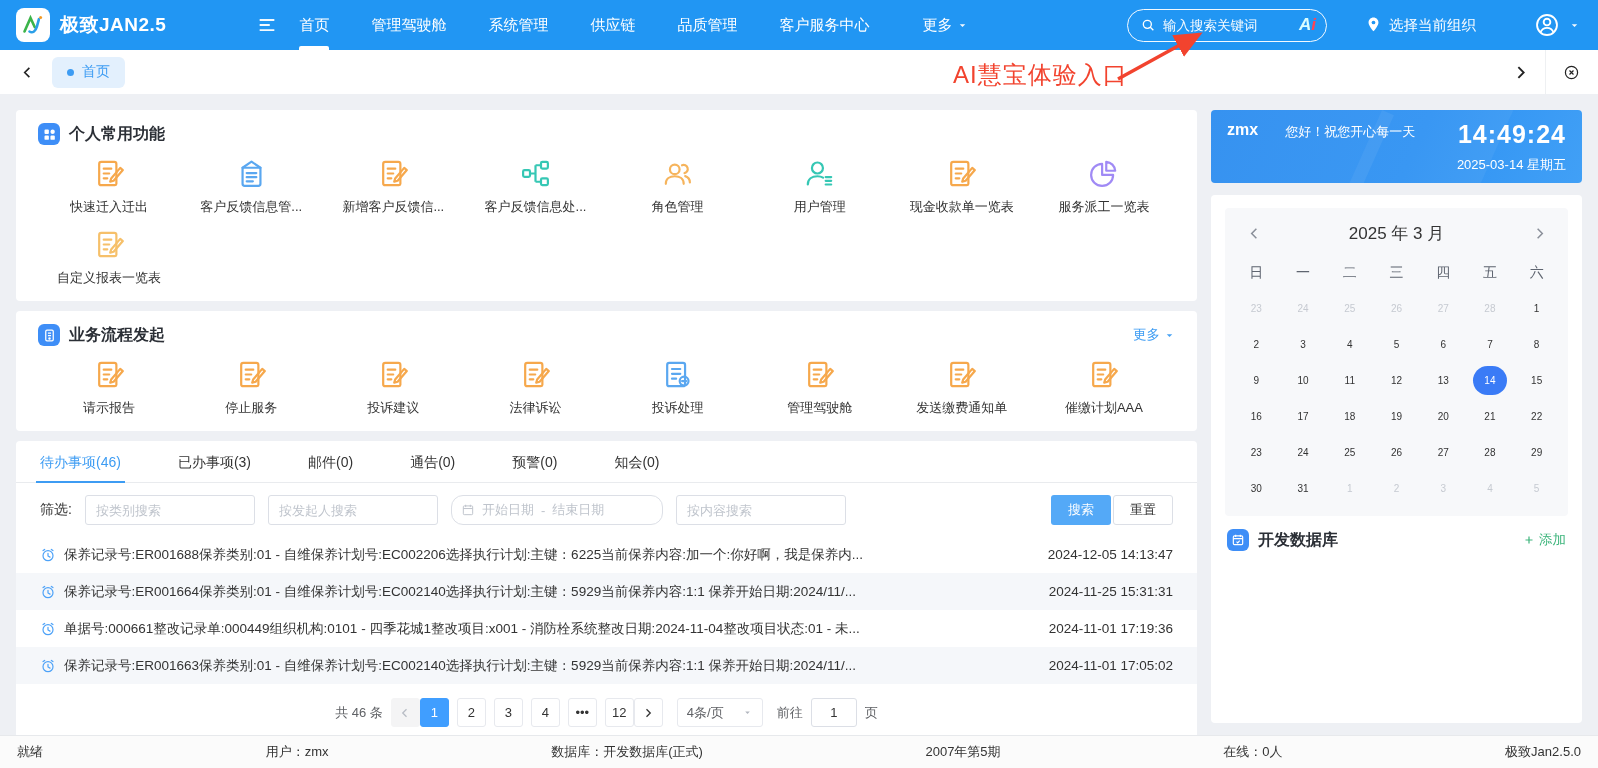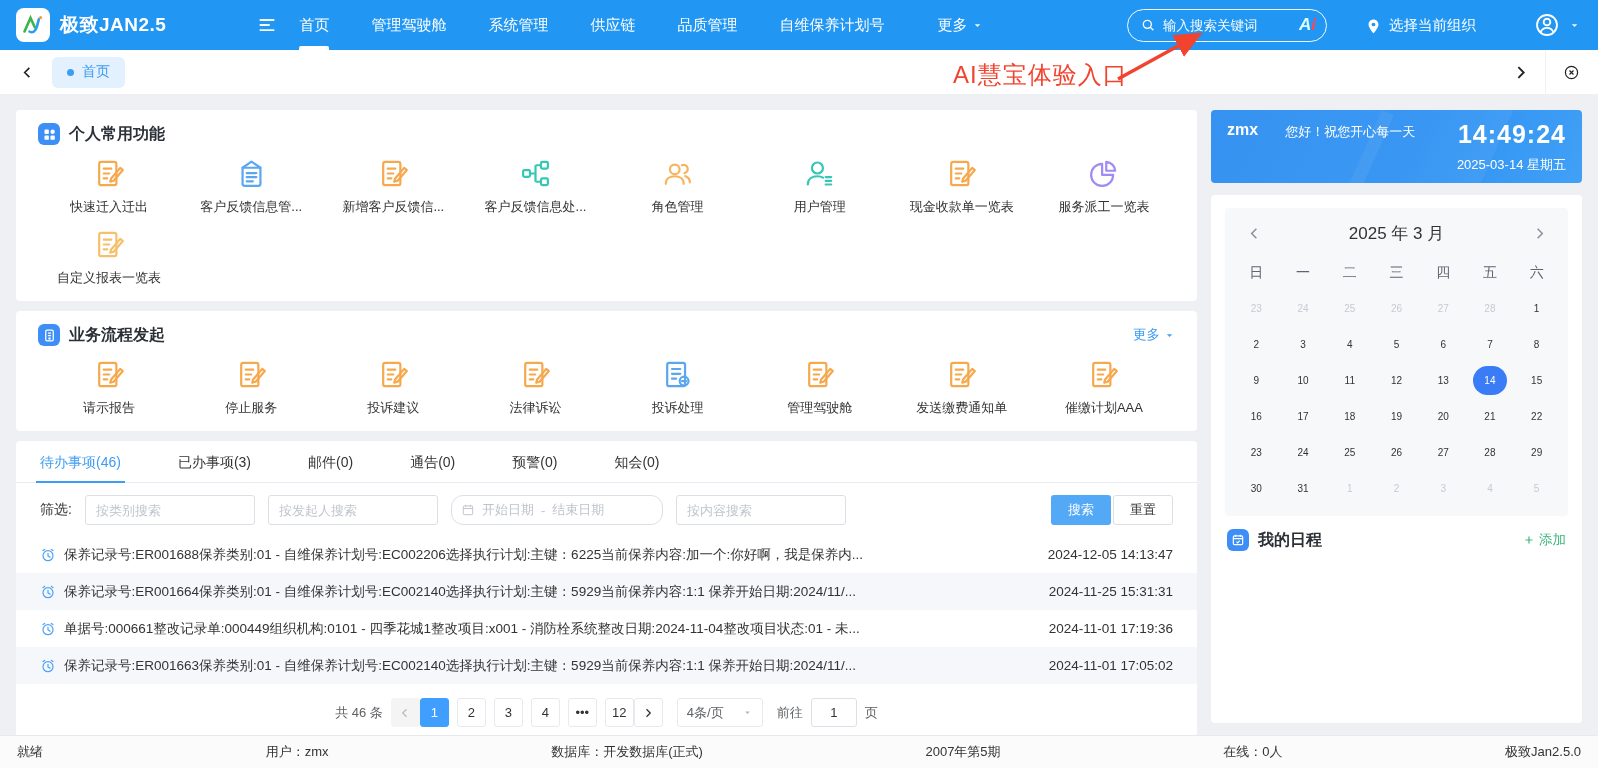--- a/index.html
+++ b/index.html
@@ -20,21 +20,21 @@
   .nav-item.active::after{content:'';position:absolute;left:21px;right:21px;bottom:0;height:4px;background:#fff;border-radius:2px 2px 0 0;}
   .nav-more{display:flex;align-items:center;gap:5px;padding:0 18px;margin-left:14px;cursor:pointer;font-size:15px;white-space:nowrap;}
   .caret{width:11px;height:11px;fill:#fff;opacity:.95;}
   .nav-search{margin-left:auto;display:flex;align-items:center;border:1px solid rgba(255,255,255,.95);border-radius:17px;height:33px;padding:0 10px 0 12px;width:200px;flex:none;}
   .nav-search svg{width:16px;height:16px;flex:none;}
   .nav-search input{background:transparent;border:none;outline:none;color:#fff;font-size:13.5px;width:108px;margin-left:7px;}
   .nav-search input::placeholder{color:rgba(255,255,255,.97);}
   .ai-badge{font-weight:bold;font-size:17px;margin-left:auto;cursor:pointer;font-style:italic;}
   .ai-a{color:#d9fdff;}
   .ai-i{color:#ff4456;}
-  .nav-org{display:flex;align-items:flex-end;gap:7px;margin-left:38px;font-size:14.5px;cursor:pointer;white-space:nowrap;}
+  .nav-org{display:flex;align-items:flex-start;gap:7px;margin-left:38px;font-size:14.5px;cursor:pointer;white-space:nowrap;}
   .nav-org svg{width:17px;height:17px;}
   .nav-user{display:flex;align-items:center;gap:9px;margin-left:58px;cursor:pointer;}
   .nav-user svg.av{width:26px;height:26px;color:#fff;}
 
   
   .tabbar{height:44px;background:#fff;display:flex;align-items:center;padding:0 14px;position:relative;z-index:5;}
   .tb-chevron{width:26px;height:26px;display:flex;align-items:center;justify-content:center;cursor:pointer;color:#222;}
   .tb-chevron svg{width:15px;height:15px;}
   .tab-pill{background:#e3f0fd;border-radius:6px;height:31px;display:flex;align-items:center;padding:0 15px;margin-left:12px;color:#3d9cf3;font-size:14px;gap:8px;cursor:pointer;}
   .tab-dot{width:7px;height:7px;border-radius:50%;background:#3d9cf3;}
@@ -145,21 +145,21 @@
     <svg viewBox="0 0 24 24" fill="none" stroke="#fff" stroke-width="2">
         <path d="M4 6.5h16M4 12h11M4 17.5h16"></path>
       </svg>
   </div>
   <div class="nav-menu" id="nav-menu">
       <div class="nav-item active">首页</div>
       <div class="nav-item">管理驾驶舱</div>
       <div class="nav-item">系统管理</div>
       <div class="nav-item">供应链</div>
       <div class="nav-item">品质管理</div>
-      <div class="nav-item">自维保养计划号</div>
+      <div class="nav-item">客户服务中心</div>
     </div>
   <div class="nav-more">
     <span>更多</span>
     <svg class="caret" viewBox="0 0 24 24">
         <path d="M6 9l6 6 6-6z"></path>
       </svg>
   </div>
   <div class="nav-search">
     <svg viewBox="0 0 24 24" fill="none" stroke="#fff" stroke-width="2">
         <circle cx="11" cy="11" r="6"></circle>
@@ -709,21 +709,21 @@
           </div>
       </div>
       <div class="sched-head">
         <span class="sched-badge">
           <svg viewBox="0 0 24 24" fill="none" stroke="#fff" stroke-width="2">
               <rect x="4" y="5" width="16" height="15" rx="2"></rect>
               <path d="M8 3v4M16 3v4M4 9.5h16"></path>
               <path d="M9.5 14.8l2 2 3.4-3.6"></path>
             </svg>
         </span>
-        <span class="sched-title">我的日程</span>
+        <span class="sched-title">开发数据库</span>
         <span class="sched-add">
           <svg viewBox="0 0 24 24" fill="none" stroke="currentColor" stroke-width="2.4">
               <path d="M12 5v14M5 12h14"></path>
             </svg>
           <span>添加</span>
         </span>
       </div>
     </div>
   </div>
 </div>

